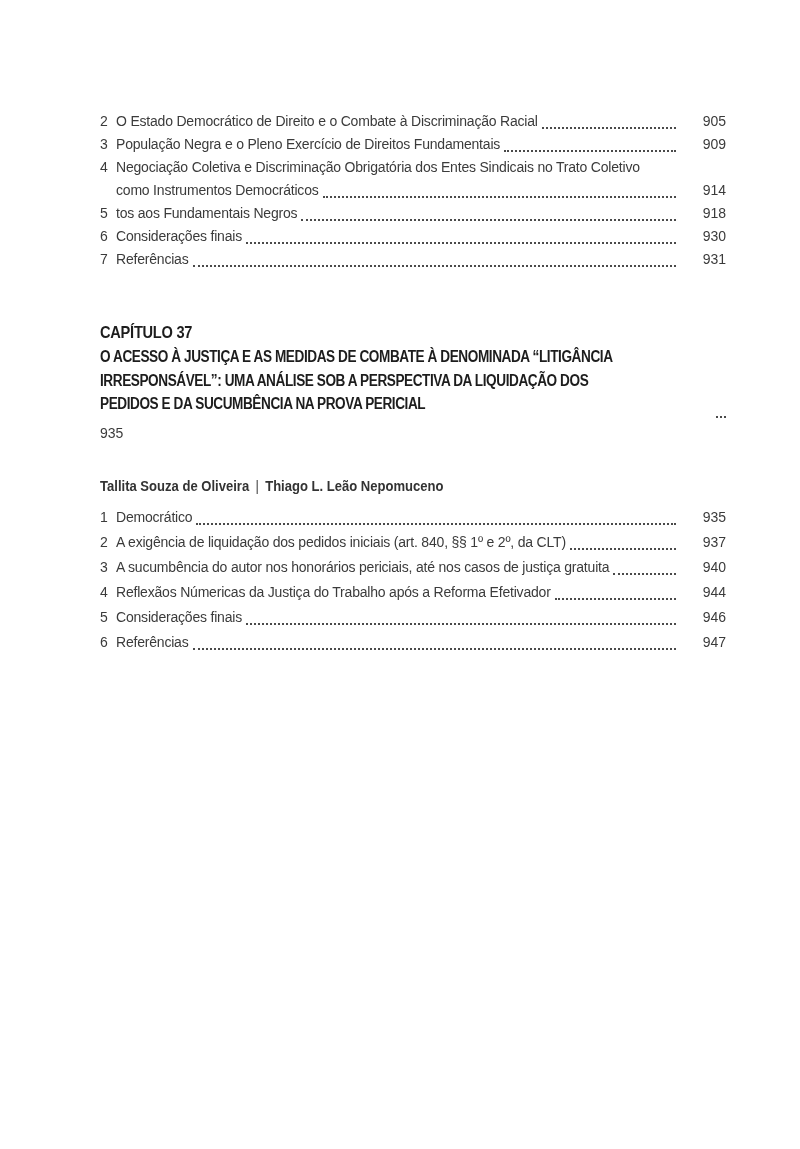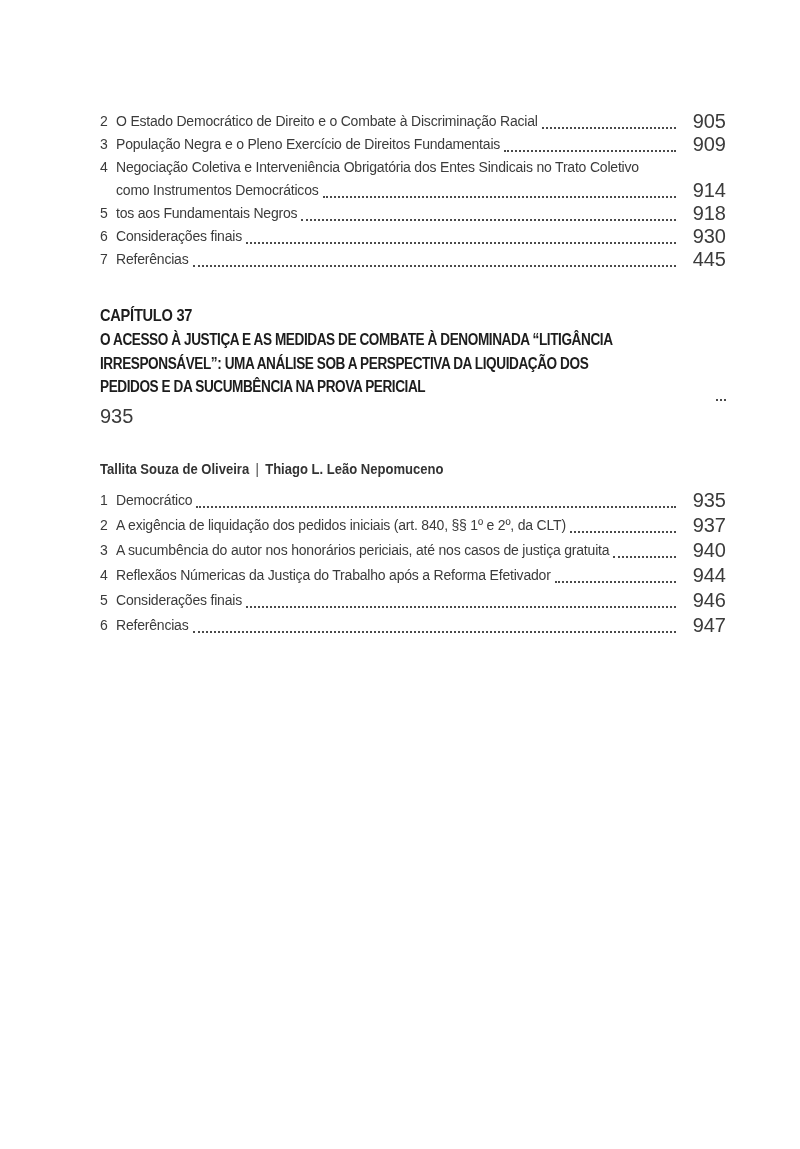--- a/index.html
+++ b/index.html
@@ -28,27 +28,27 @@
   .leader {
     flex: 1 1 auto;
     min-width: 10px;
     align-self: flex-end;
     margin: 0 0 4px 4px;
     border-bottom: 2px dotted #4a4a4a;
   }
   .page-num {
     flex: 0 0 50px;
     text-align: right;
-    font-size: 20px;
+    font-size: 14px;
     font-weight: 400;
     color: #3b3b3b;
     letter-spacing: 0;
   }
   
-  .chapter { margin-top: 33px; }
+  .chapter { margin-top: 50px; }
   .chapter-label {
     font-weight: bold;
     font-size: 17px;
     letter-spacing: -0.3px;
     line-height: 24px;
     color: #1d1d1d;
     transform: scaleX(0.86);
     transform-origin: 0 50%;
     white-space: nowrap;
   }
@@ -113,21 +113,21 @@
           <div class="line last">
             <span class="txt">População Negra e o Pleno Exercício de Direitos Fundamentais</span>
             <span class="leader"></span>
             <span class="page-num">909</span>
           </div>
         </div>
       </div>
       <div class="entry">
         <span class="num">4</span>
         <div class="entry-body">
-          <div class="line">Negociação Coletiva e Interveniência Obrigatória dos Entes Sindicais no Trato Coletivo</div>
+          <div class="line">Negociação Coletiva e Discriminação Obrigatória dos Entes Sindicais no Trato Coletivo</div>
           <div class="line last">
             <span class="txt">como Instrumentos Democráticos</span>
             <span class="leader"></span>
             <span class="page-num">914</span>
           </div>
         </div>
       </div>
       <div class="entry">
         <span class="num">5</span>
         <div class="entry-body">
@@ -147,21 +147,21 @@
             <span class="page-num">930</span>
           </div>
         </div>
       </div>
       <div class="entry">
         <span class="num">7</span>
         <div class="entry-body">
           <div class="line last">
             <span class="txt">Referências</span>
             <span class="leader"></span>
-            <span class="page-num">445</span>
+            <span class="page-num">931</span>
           </div>
         </div>
       </div>
     </div>
 
   <div class="chapter">
     <div class="chapter-label">CAPÍTULO 37</div>
     <div id="chapter-title" class="chapter-title">
         <div class="line">O ACESSO À JUSTIÇA E AS MEDIDAS DE COMBATE À DENOMINADA “LITIGÂNCIA</div>
         <div class="line">IRRESPONSÁVEL”: UMA ANÁLISE SOB A PERSPECTIVA DA LIQUIDAÇÃO DOS</div>

